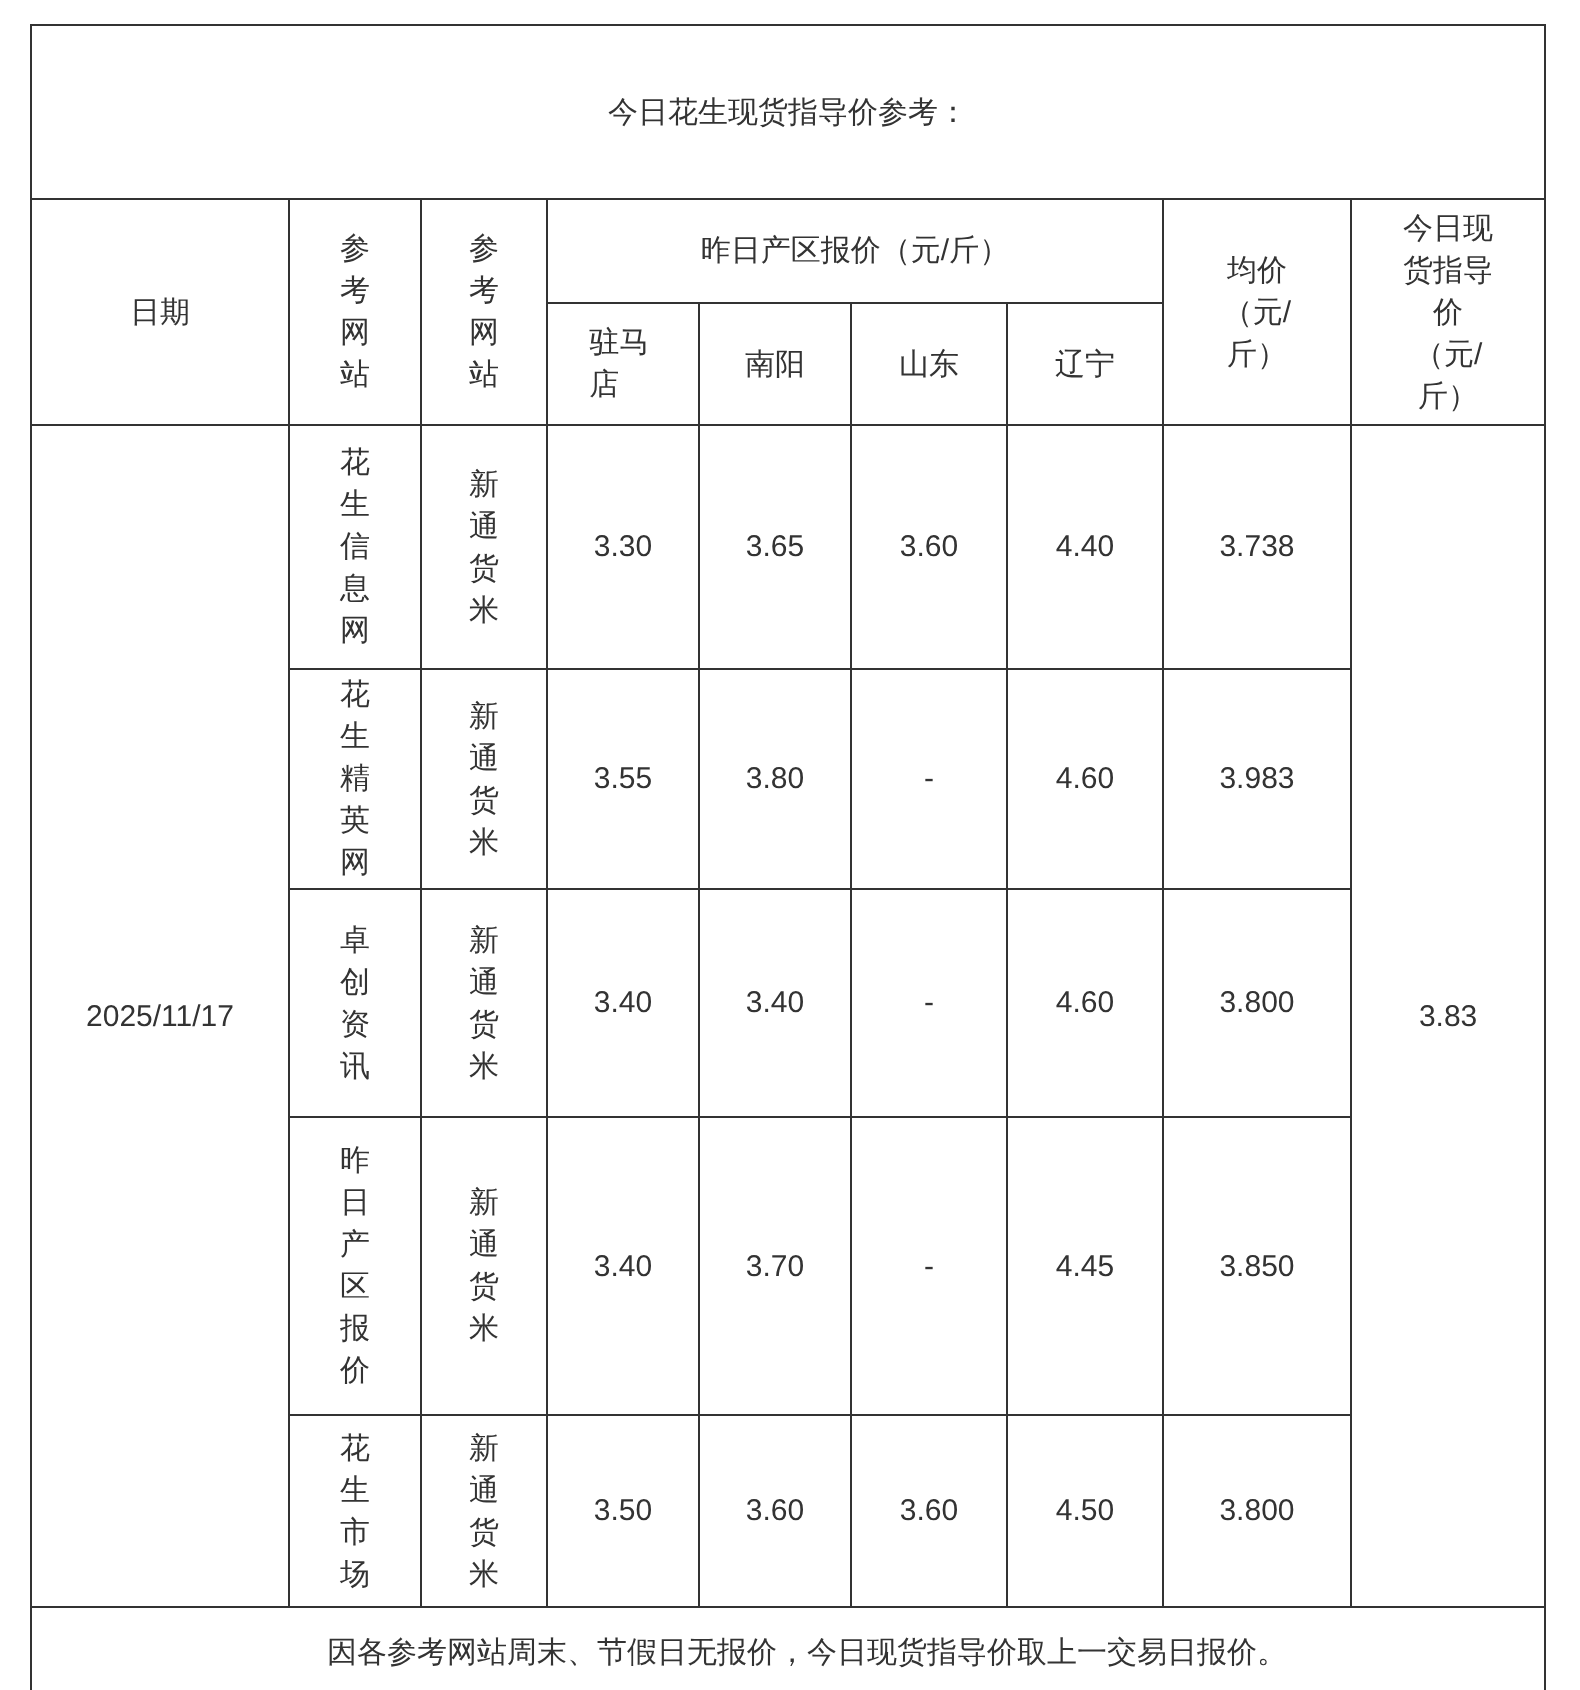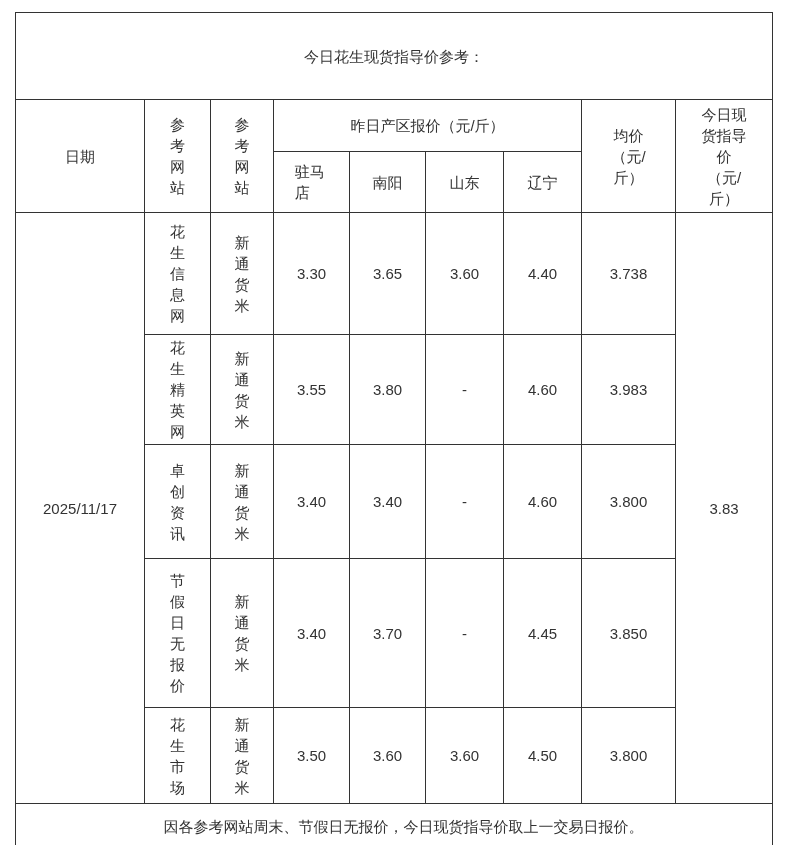--- a/index.html
+++ b/index.html
@@ -150,21 +150,21 @@
       </td>
       <td>3.40</td>
       <td>3.40</td>
       <td>-</td>
       <td>4.60</td>
       <td>3.800</td>
     </tr>
 
     <tr class="row-d3">
       <td>
-        <span class="vstack">节假日无报价</span>
+        <span class="vstack">昨日产区报价</span>
       </td>
       <td>
         <span class="vstack">新通货米</span>
       </td>
       <td>3.40</td>
       <td>3.70</td>
       <td>-</td>
       <td>4.45</td>
       <td>3.850</td>
     </tr>

